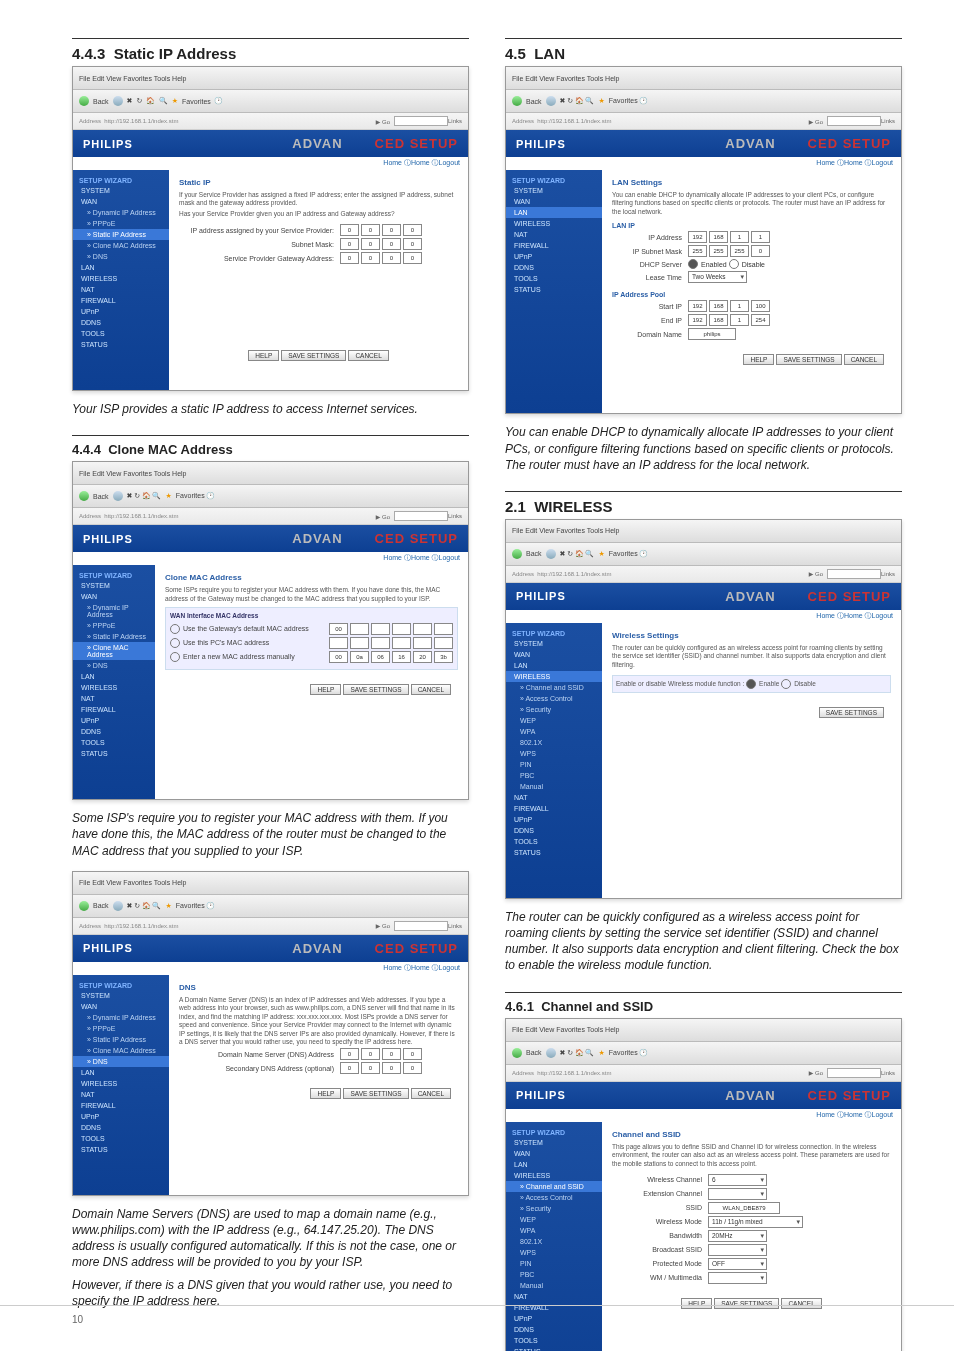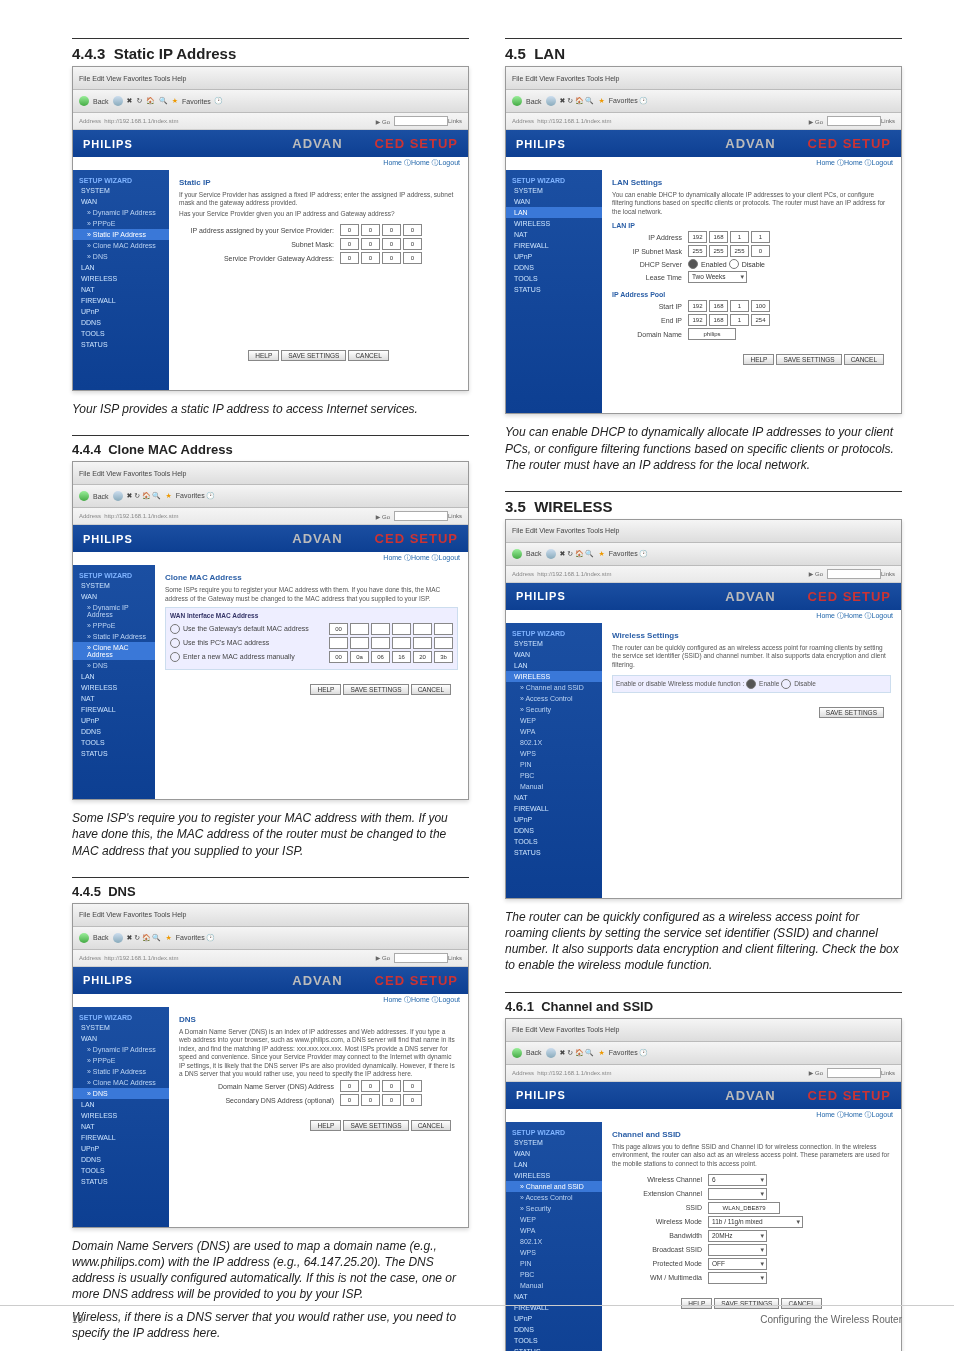--- a/index.html
+++ b/index.html
@@ -219,21 +219,20 @@
                   </span>
                 </div>
       </div>
       <div class="btns2"><span class="btn">HELP</span><span class="btn">SAVE SETTINGS</span><span class="btn">CANCEL</span></div>
       <div style="height:70px"></div>
     </div>
   </div>
 </div>
 <p class="body-text">Some ISP's require you to register your MAC address with them. If you have done this, the MAC address of the router must be changed to the MAC address that you supplied to your ISP.</p>
 
-<h4 class="sub"><span>4.4.5</span>&nbsp;&nbsp;<span>DNS</span></h4>
 <div class="shot">
   <div class="ie-bar">
             <span>File  Edit  View  Favorites  Tools  Help</span>
           </div>
   <div class="ie-bar">
             <div class="ie-ctl"><span class="cir g"></span><span>Back</span><span class="cir"></span>✖ ↻ 🏠 🔍 <span style="color:#e90">★</span> Favorites 🕑</div>
           </div>
   <div class="go">
             <span class="goleft"><span>Address</span> &nbsp;<span>http://192.168.1.1/index.stm</span></span>
             <span>▶ <span>Go</span></span>
@@ -284,21 +283,21 @@
                   <span class="ipbox">0</span>
                   <span class="ipbox">0</span>
                 </span>
               </div>
       <div class="btns2"><span class="btn">HELP</span><span class="btn">SAVE SETTINGS</span><span class="btn">CANCEL</span></div>
       <div style="height:70px"></div>
     </div>
   </div>
 </div>
 <p class="body-text">Domain Name Servers (DNS) are used to map a domain name (e.g., www.philips.com) with the IP address (e.g., 64.147.25.20). The DNS address is usually configured automatically. If this is not the case, one or more DNS address will be provided to you by your ISP.</p>
-<p class="body-text" style="margin-top:-6px">Wireless, if there is a DNS server that you would rather use, you need to specify the IP address here.</p>
+<p class="body-text" style="margin-top:-6px">However, if there is a DNS given that you would rather use, you need to specify the IP address here.</p>
 
 </div>
 
 <div class="col">
 
 <h3 class="sec"><span>4.5</span>&nbsp;&nbsp;<span>LAN</span></h3>
 <div class="shot">
   <div class="ie-bar">
             <span>File  Edit  View  Favorites  Tools  Help</span>
           </div>
@@ -380,21 +379,21 @@
                 <span class="lbl" style="width:70px">Domain Name</span>
                 <span class="ipbox" style="width:46px">philips</span>
               </div>
       <div class="btns2"><span class="btn">HELP</span><span class="btn">SAVE SETTINGS</span><span class="btn">CANCEL</span></div>
       <div style="height:36px"></div>
     </div>
   </div>
 </div>
 <p class="body-text">You can enable DHCP to dynamically allocate IP addresses to your client PCs, or configure filtering functions based on specific clients or protocols. The router must have an IP address for the local network.</p>
 
-<h3 class="sec" style="margin-top:18px"><span>3.5</span>&nbsp;&nbsp;<span>WIRELESS</span></h3>
+<h3 class="sec" style="margin-top:18px"><span>2.1</span>&nbsp;&nbsp;<span>WIRELESS</span></h3>
 <div class="shot">
   <div class="ie-bar">
             <span>File  Edit  View  Favorites  Tools  Help</span>
           </div>
   <div class="ie-bar">
             <div class="ie-ctl"><span class="cir g"></span><span>Back</span><span class="cir"></span>✖ ↻ 🏠 🔍 <span style="color:#e90">★</span> Favorites 🕑</div>
           </div>
   <div class="go">
             <span class="goleft"><span>Address</span> &nbsp;<span>http://192.168.1.1/index.stm</span></span>
             <span>▶ <span>Go</span></span>
@@ -524,15 +523,14 @@
       <div style="height:30px"></div>
     </div>
   </div>
 </div>
 
 </div>
 </div>
 
 <div class="footer">
   <span class="pn">10</span>
-  <span class="ft">Configuring the Wireless Router</span>
 </div>
 </div>
 
 </body></html>

